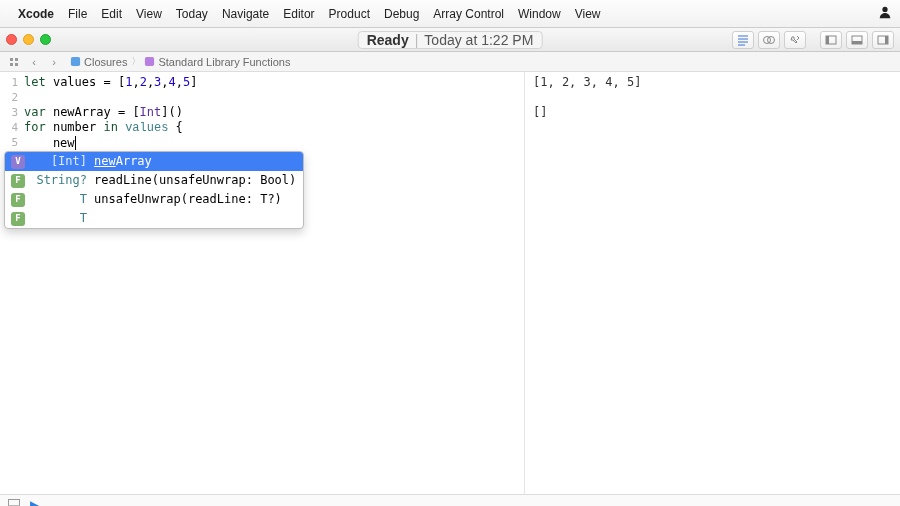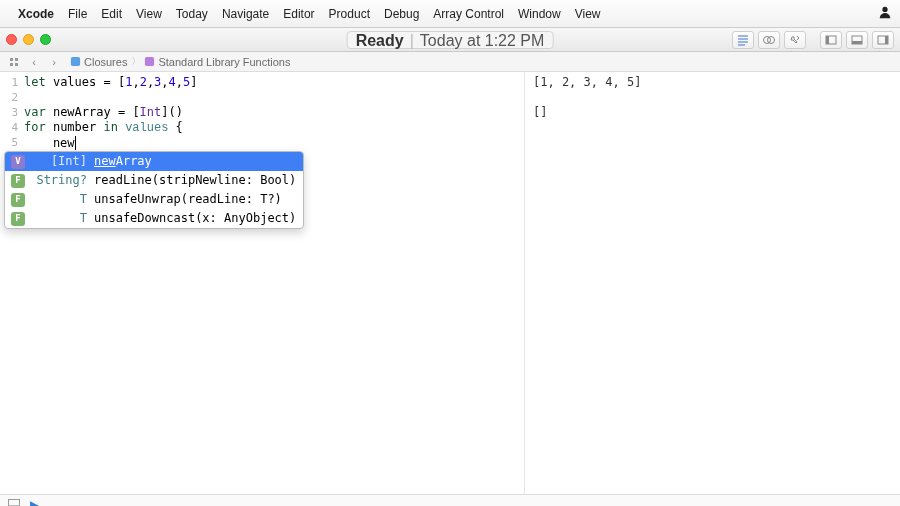--- a/index.html
+++ b/index.html
@@ -40,25 +40,26 @@
   .traffic { display: flex; gap: 6px; margin-right: 10px; }
   .tl { width: 11px; height: 11px; border-radius: 50%; }
   .tl.red { background:#ff5f57; border:1px solid #e1493f;}
   .tl.yellow{ background:#febc2e; border:1px solid #dfa023;}
   .tl.green{ background:#28c840; border:1px solid #1fa32f;}
   .status-pill {
     position: absolute;
     left: 50%;
     transform: translateX(-50%);
     display: flex;
+    align-items: center;
     height: 18px;
     background: #f5f5f5;
     border: 1px solid #d4d4d4;
     border-radius: 4px;
-    font-size: 16px;
+    font-size: 14px;
     color: #555;
     padding: 0 8px;
   }
   .status-pill .ready { font-weight: 600; color: #333; margin-right: 6px; }
   .status-pill .sep { color:#bbb; margin-right:6px;}
   .toolbar-right { margin-left: auto; display: flex; gap: 4px; }
   .tbtn {
     width: 22px; height: 18px;
     border: 1px solid #cfcfcf;
     border-radius: 3px;
@@ -259,31 +260,30 @@
 
     <div class="acpopup" id="acpopup">
         <div class="acrow sel">
           <span class="acbadge v">V</span>
           <span class="ac-type">[Int]</span>
           <span class="ac-sig"><span class="hl">new</span>Array</span>
         </div>
         <div class="acrow">
           <span class="acbadge f">F</span>
           <span class="ac-type">String?</span>
-          <span class="ac-sig">readLine(stripNewline: Bool)</span>
+          <span class="ac-sig">readLine(unsafeUnwrap: Bool)</span>
         </div>
         <div class="acrow">
           <span class="acbadge f">F</span>
           <span class="ac-type">T</span>
           <span class="ac-sig">unsafeUnwrap(readLine: T?)</span>
         </div>
         <div class="acrow">
           <span class="acbadge f">F</span>
           <span class="ac-type">T</span>
-          <span class="ac-sig">unsafeDowncast(x: AnyObject)</span>
         </div>
       </div>
   </div>
   <div class="results-pane">
     <div>[1, 2, 3, 4, 5]</div>
     <div style="height:15px"></div>
     <div>[]</div>
   </div>
 </div>
 

